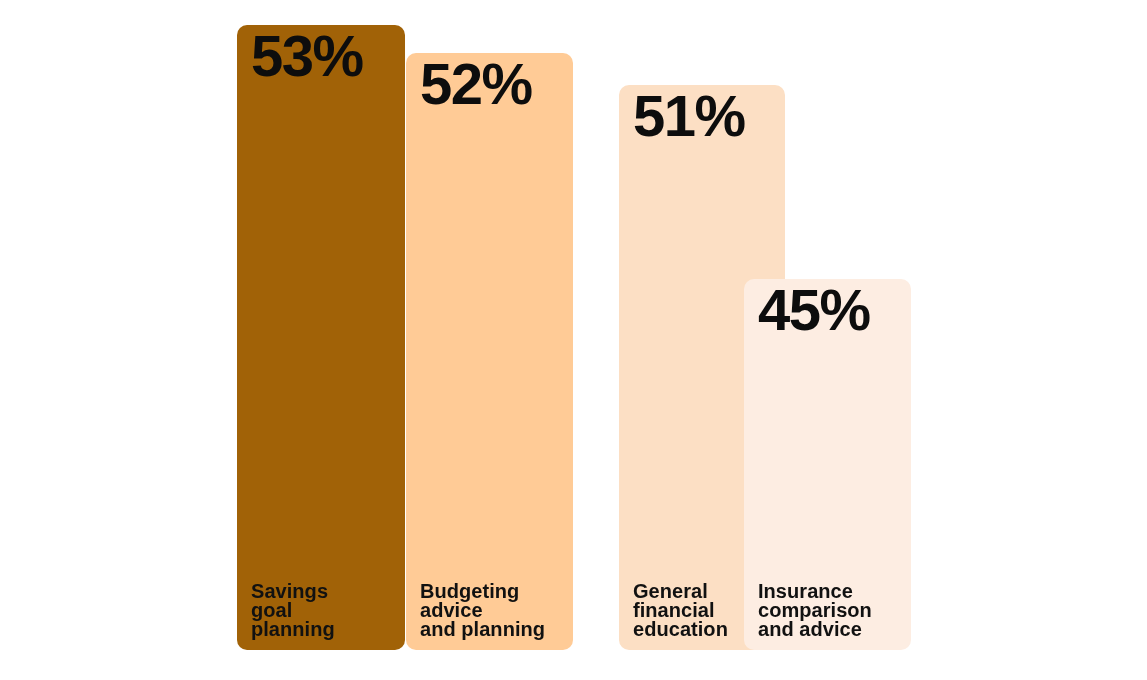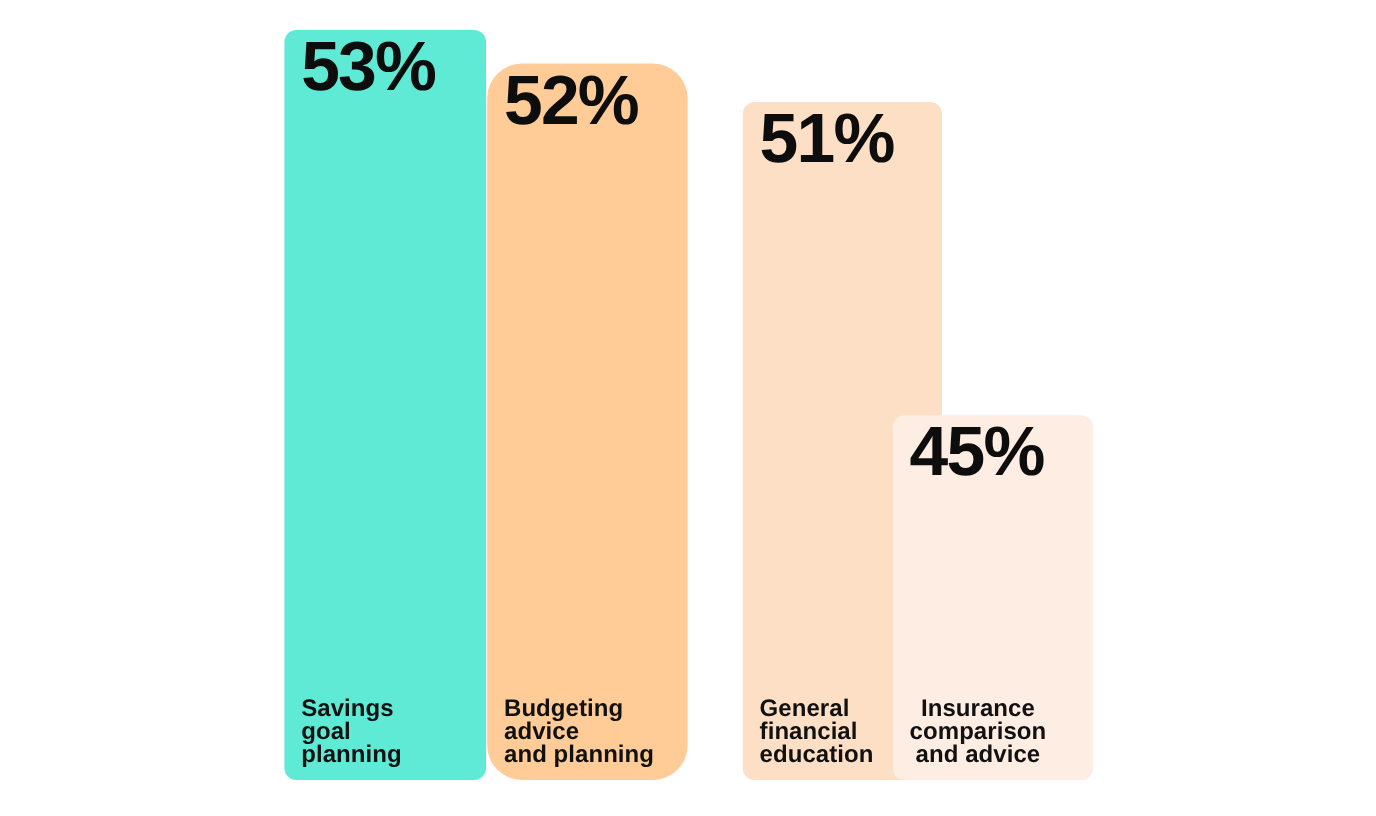--- a/index.html
+++ b/index.html
@@ -61,36 +61,36 @@
     line-height: 19px;
     letter-spacing: 0.05px;
     color: #111111;
     white-space: pre-line;
   }
 
   
   #bar-0 { left: 0px;   width: 168px; height: 625px; }
   #bar-1 { left: 169px; width: 167px; height: 597px; }
   #bar-2 { left: 338px; width: 166px; height: 565px; }
-  #bar-3 { left: 507px; width: 167px; height: 304px; text-align: center; }
+  #bar-3 { left: 507px; width: 167px; height: 371px; }
 </style>
 </head>
 <body style="background-color: rgb(255, 255, 255);">
 
 <div id="chart-root" style="background-color: rgb(255, 255, 255);">
   <div class="plot-area">
 
-    <div class="bar" id="bar-0" style="background-color: #5eead4;">
+    <div class="bar" id="bar-0" style="background-color: #a16207;">
       <div class="bar-value">53%</div>
       <div class="bar-label">Savings
 goal
 planning</div>
     </div>
 
-    <div class="bar" id="bar-1" style="background-color: rgb(255, 203, 150); border-radius: 29px;">
+    <div class="bar" id="bar-1" style="background-color: rgb(255, 203, 150);">
       <div class="bar-value">52%</div>
       <div class="bar-label">Budgeting
 advice
 and planning</div>
     </div>
 
     <div class="bar" id="bar-2" style="background-color: rgb(252, 223, 196); margin-left: 44px;">
       <div class="bar-value">51%</div>
       <div class="bar-label">General
 financial

